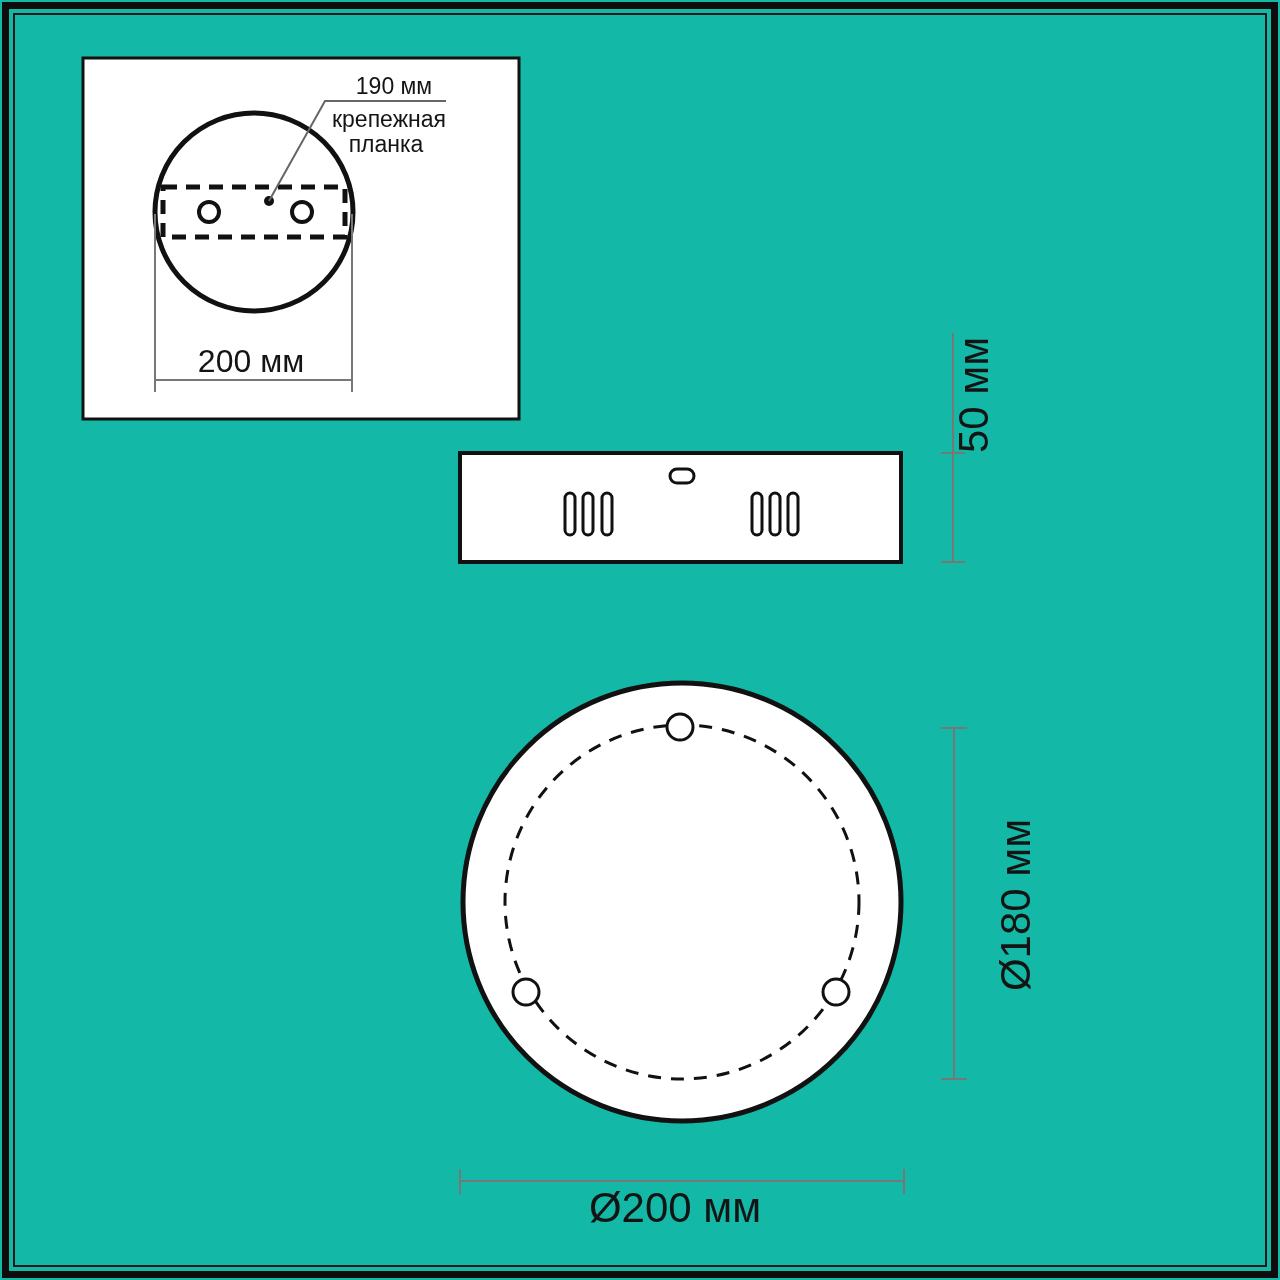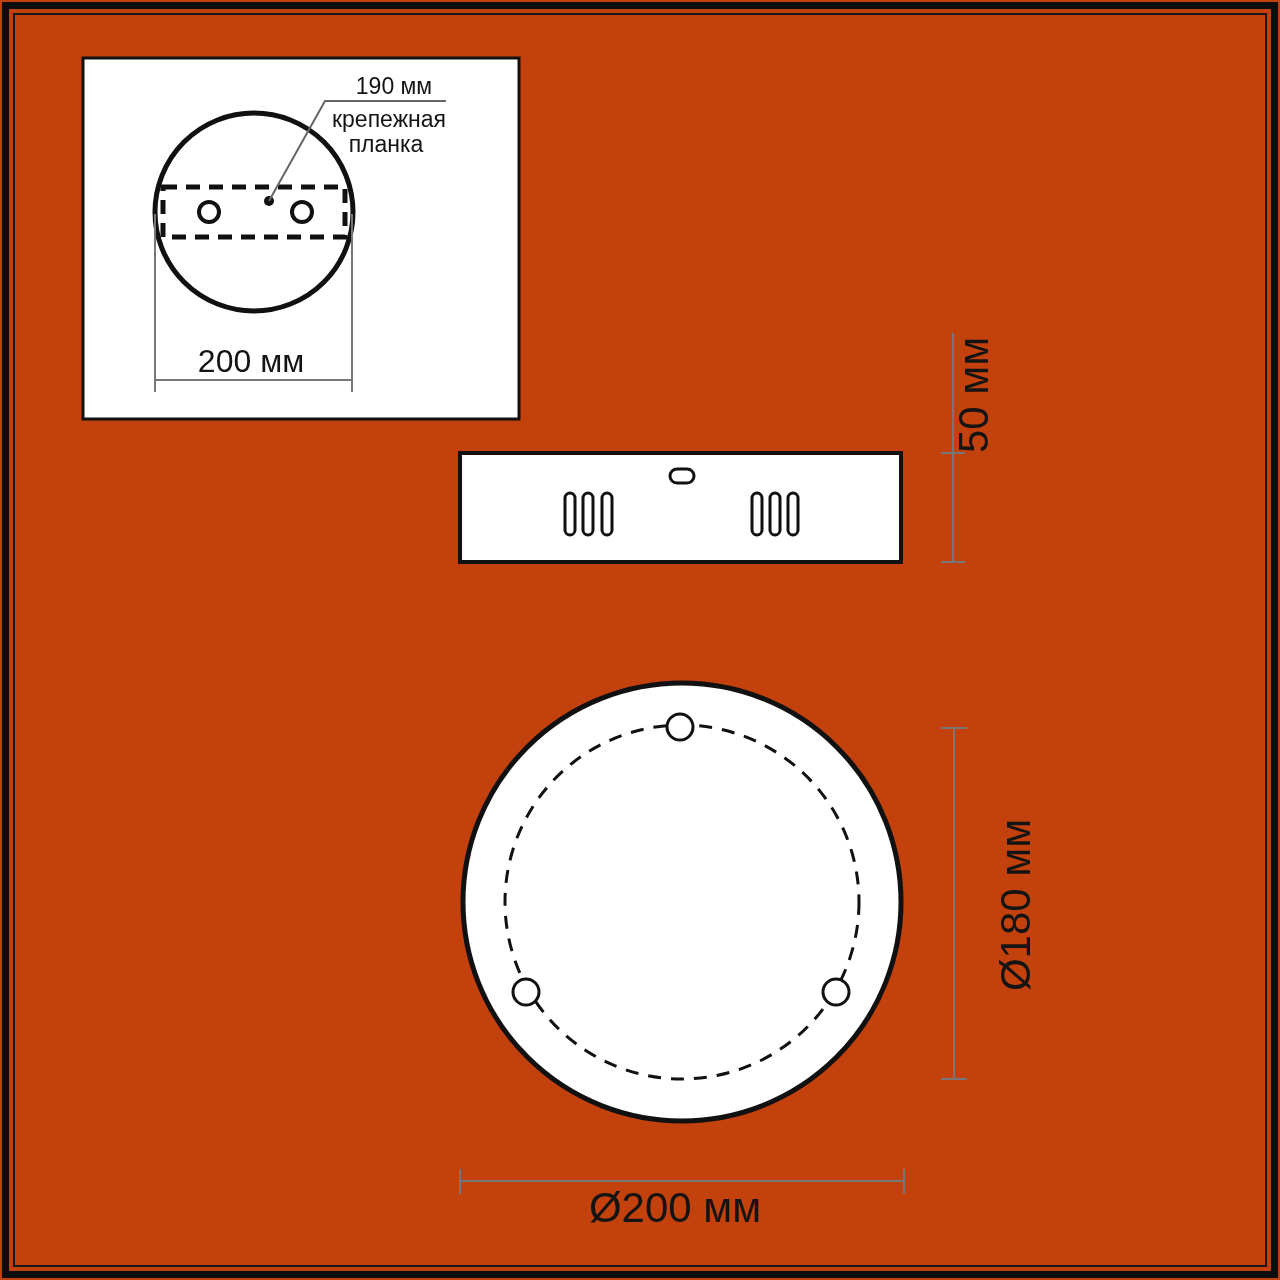--- a/index.html
+++ b/index.html
@@ -7,21 +7,21 @@
     padding: 0;
     background: #ffffff;
     width: 1280px;
     height: 1280px;
     font-family: "Liberation Sans", sans-serif;
   }
   .page {
     position: relative;
     width: 1280px;
     height: 1280px;
-    background: #c2410c;
+    background: #14b8a6;
     overflow: hidden;
   }
   .frame-outer {
     position: absolute;
     inset: 2px;
     border: 7px solid #0d0d0d;
     pointer-events: none;
   }
   .frame-inner {
     position: absolute;

